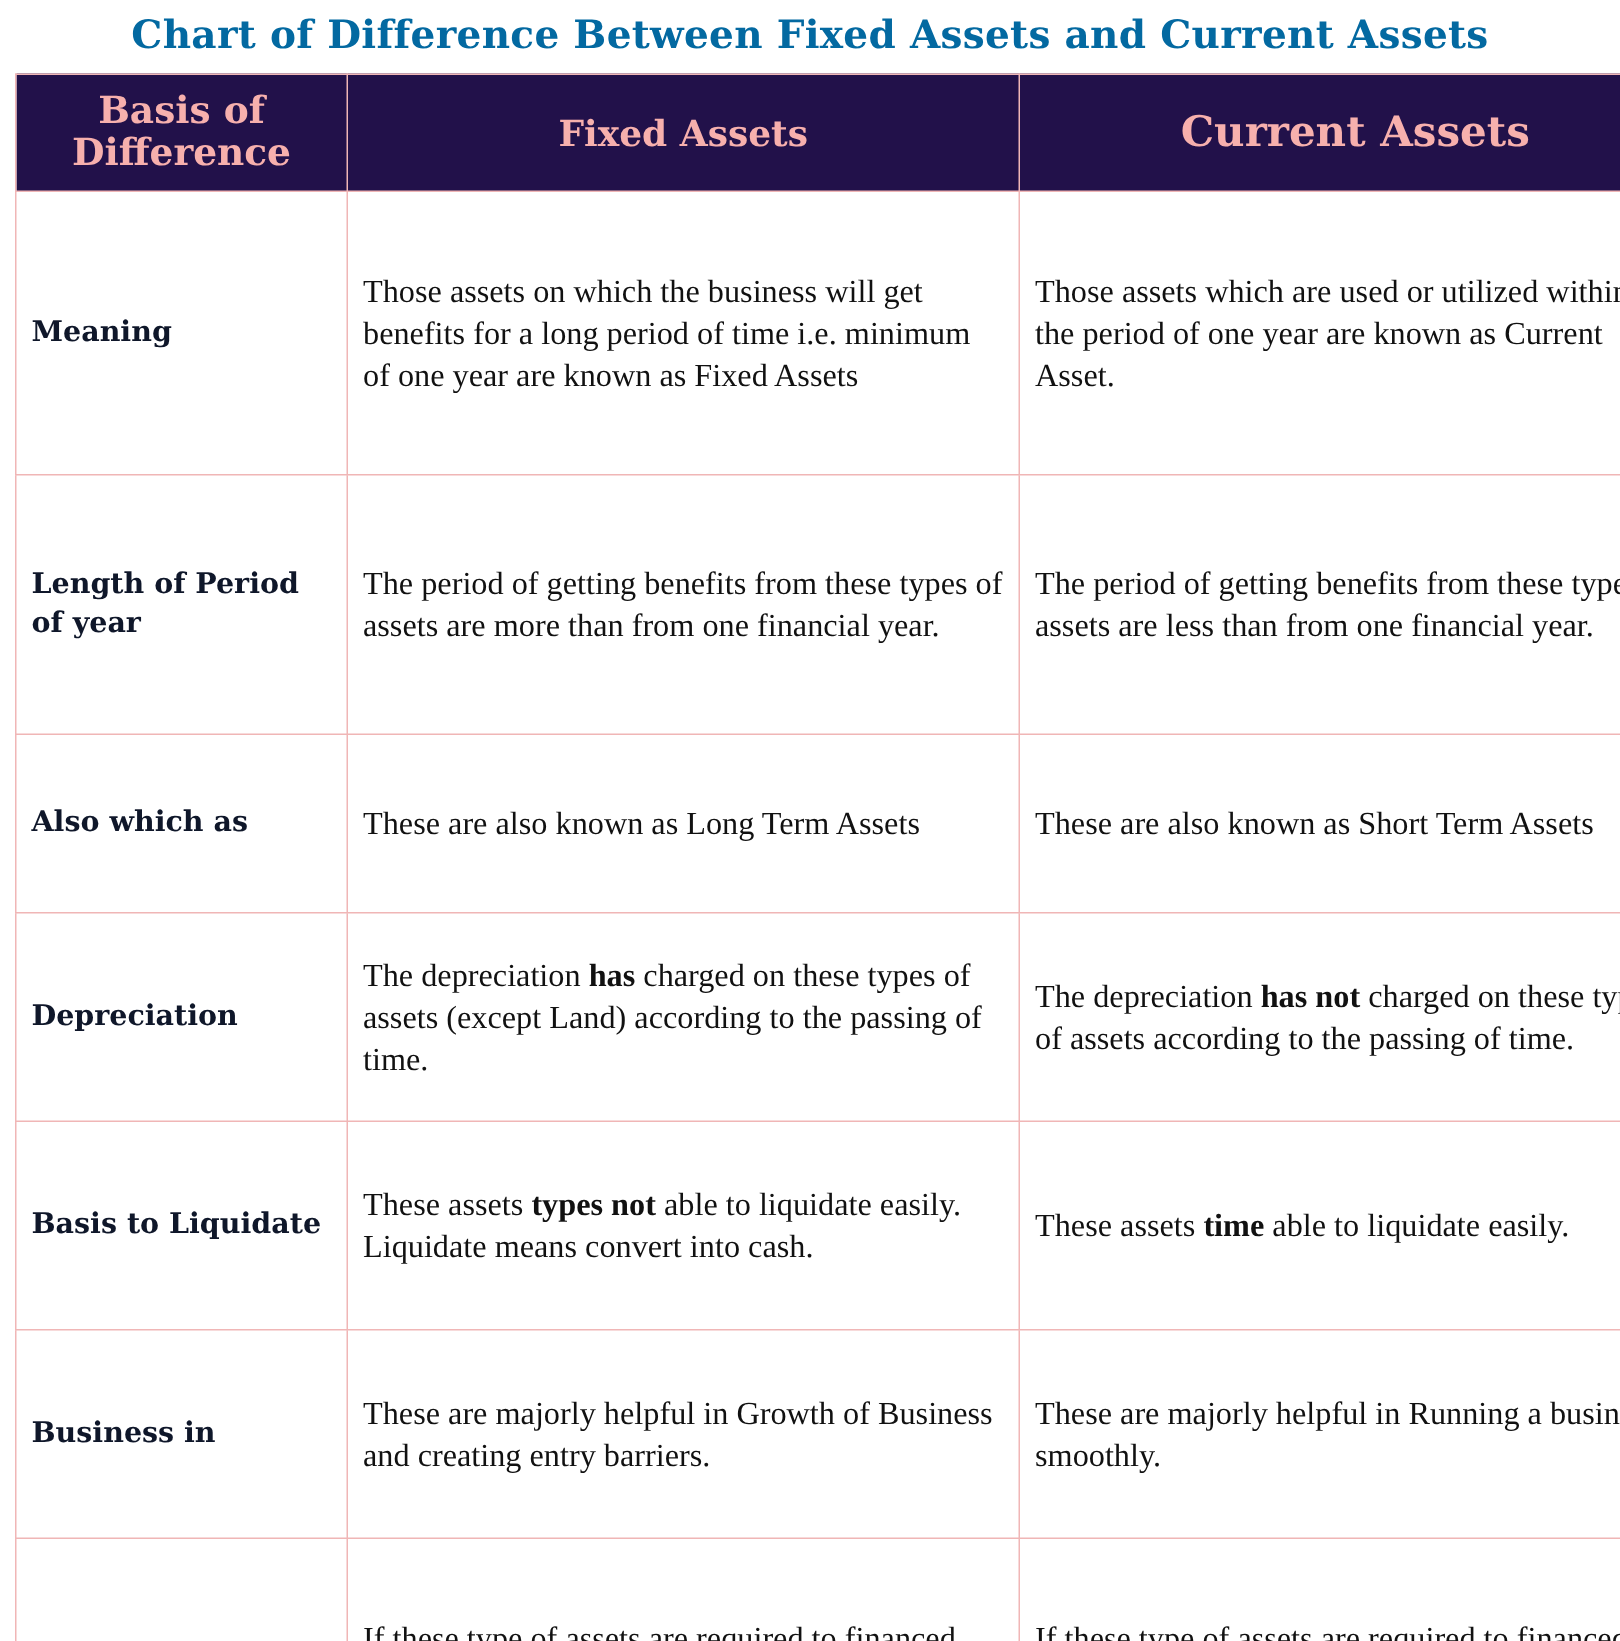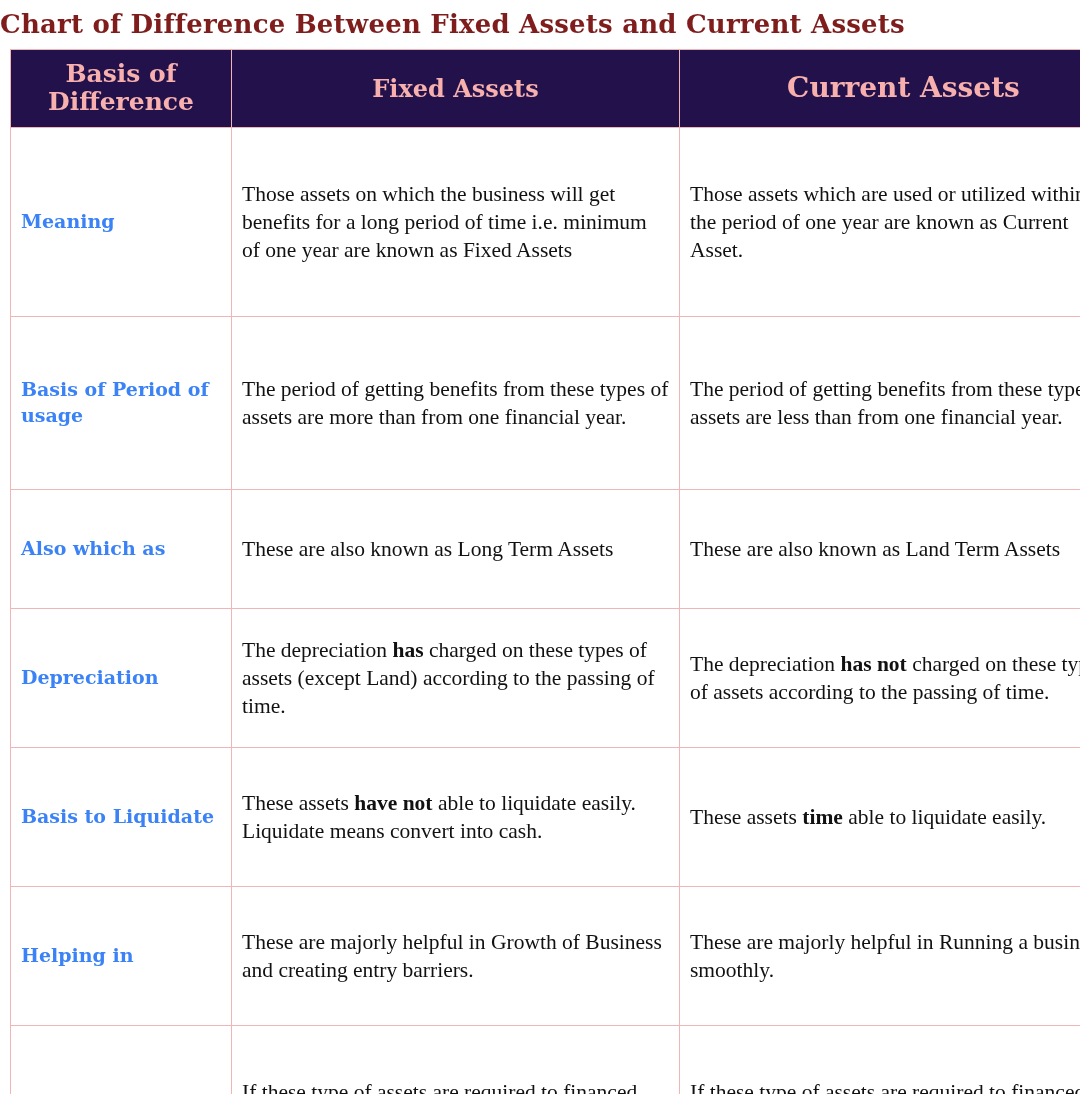--- a/index.html
+++ b/index.html
@@ -12,24 +12,25 @@
     height: 1094px;
     font-family: "Liberation Serif", serif;
     overflow: hidden;
   }
   .page {
     width: 1080px;
     box-sizing: border-box;
     padding: 0;
   }
   .title {
+    text-align: center;
     font-family: "DejaVu Serif", serif;
     font-weight: bold;
     font-size: 26px;
-    color: #7f1d1d;
+    color: #0369a1;
     letter-spacing: 0.2px;
     padding: 10px 0 10px 0;
     line-height: 1.1;
   }
   table.compare {
     border-collapse: collapse;
     width: 1060px;
     margin: 0 10px;
     table-layout: fixed;
   }
@@ -56,21 +57,21 @@
   th.col-fixed {
     width: 427px;
     font-size: 24px;
   }
   th.col-current {
     width: 427px;
     font-size: 28px;
   }
   td.basis {
     width: 200px;
-    color: #3b82f6;
+    color: #0f172a;
     font-family: "DejaVu Serif", serif;
     font-weight: bold;
     font-size: 19px;
     line-height: 1.35;
     padding-left: 14px;
     vertical-align: middle;
   }
   td.cell {
     font-family: "Liberation Serif", serif;
     font-size: 21.5px;
@@ -108,45 +109,45 @@
     </thead>
     <tbody>
 
       <tr class="r0">
         <td class="basis">Meaning</td>
         <td class="cell"><span>Those assets on which the business will get benefits for a long period of time i.e. minimum of one year are known as Fixed Assets</span><b></b><span></span></td>
         <td class="cell"><span>Those assets which are used or utilized within the period of one year are known as Current Asset.</span><b></b><span></span></td>
       </tr>
 
       <tr class="r1">
-        <td class="basis">Basis of Period of usage</td>
+        <td class="basis">Length of Period of year</td>
         <td class="cell"><span>The period of getting benefits from these types of assets are more than from one financial year.</span><b></b><span></span></td>
         <td class="cell"><span>The period of getting benefits from these types of assets are less than from one financial year.</span><b></b><span></span></td>
       </tr>
 
       <tr class="r2">
         <td class="basis">Also which as</td>
         <td class="cell"><span>These are also known as Long Term Assets</span><b></b><span></span></td>
-        <td class="cell"><span>These are also known as Land Term Assets</span><b></b><span></span></td>
+        <td class="cell"><span>These are also known as Short Term Assets</span><b></b><span></span></td>
       </tr>
 
       <tr class="r3">
         <td class="basis">Depreciation</td>
         <td class="cell"><span>The depreciation </span><b>has</b><span> charged on these types of assets (except Land) according to the passing of time.</span></td>
         <td class="cell"><span>The depreciation </span><b>has not</b><span> charged on these types of assets according to the passing of time.</span></td>
       </tr>
 
       <tr class="r4">
         <td class="basis">Basis to Liquidate</td>
-        <td class="cell"><span>These assets </span><b>have not</b><span> able to liquidate easily. Liquidate means convert into cash.</span></td>
+        <td class="cell"><span>These assets </span><b>types not</b><span> able to liquidate easily. Liquidate means convert into cash.</span></td>
         <td class="cell"><span>These assets </span><b>time</b><span> able to liquidate easily.</span></td>
       </tr>
 
       <tr class="r5">
-        <td class="basis">Helping in</td>
+        <td class="basis">Business in</td>
         <td class="cell"><span>These are majorly helpful in Growth of Business and creating entry barriers.</span><b></b><span></span></td>
         <td class="cell"><span>These are majorly helpful in Running a business smoothly.</span><b></b><span></span></td>
       </tr>
 
       <tr class="r6">
         <td class="basis">Financed</td>
         <td class="cell"><span>If these type of assets are required to financed then these will be financed by long term liability.</span><b></b><span></span></td>
         <td class="cell"><span>If these type of assets are required to financed then these will be financed by shot term liability.</span><b></b><span></span></td>
       </tr>
 

